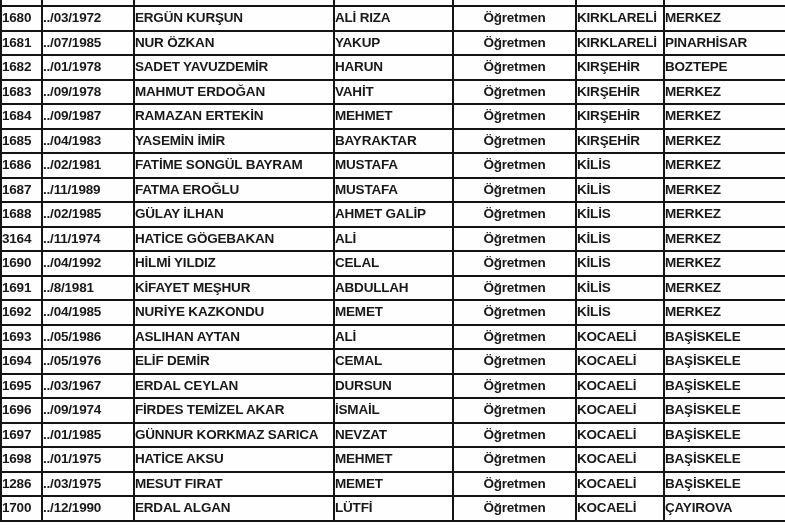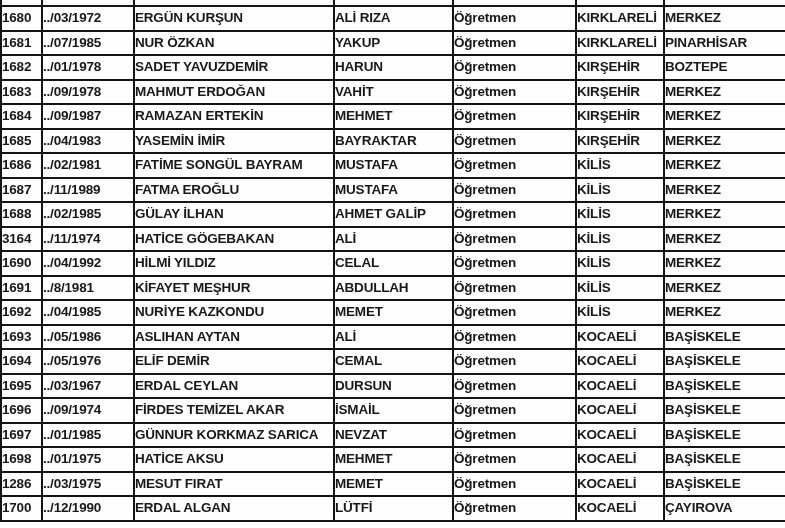--- a/index.html
+++ b/index.html
@@ -39,22 +39,22 @@
     vertical-align: middle;
     white-space: nowrap;
     overflow: hidden;
     background: #fefefe;
   }
   
   td.c0 { padding-left: 6px; font-size: 14px; }
   td.c1 { padding-left: 4px; margin-left: 37px; }
   td.c2 { padding-left: 6px; }
   td.c3 { padding-left: 5px; margin-left: 28px; }
-  td.c4 { padding-left: 7px; }
-  td.c5 { padding-left: 5px; border-radius: 6px; }
+  td.c4 { padding-left: 7px; text-align: center; }
+  td.c5 { padding-left: 5px; }
   td.c6 { padding-left: 7px; border-right: none; }
   td.c0 { border-left-width: 2px; }
 
   
   tr.partial-row td {
     height: 3px;
     line-height: 3px;
     border-top: none;
   }
   tr.partial-row .clip {

